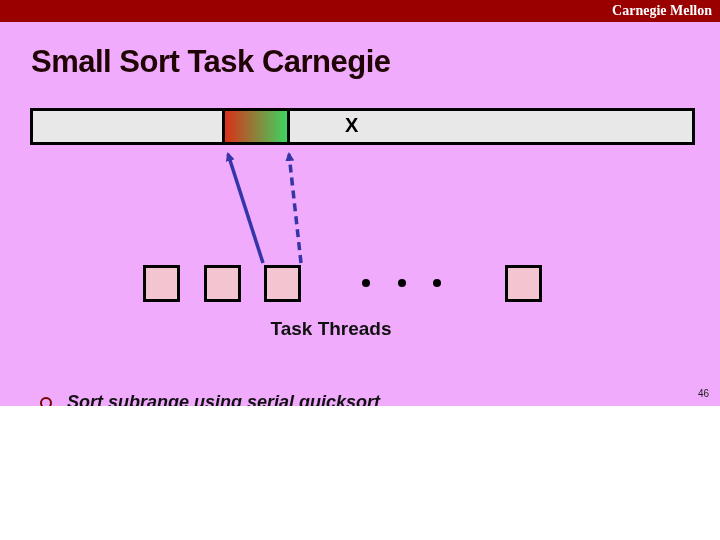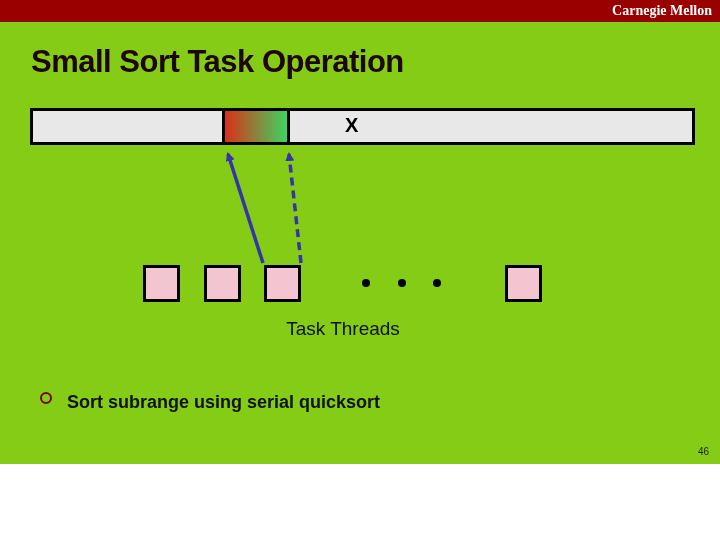--- a/index.html
+++ b/index.html
@@ -1,19 +1,19 @@
 <!DOCTYPE html>
 <html><head>
 <meta charset="utf-8">
 <style>
   html, body { margin: 0; padding: 0; background: #ffffff; }
   .slide {
     position: relative;
-    width: 720px; height: 464px;
-    background: #84cc16;
+    width: 720px; height: 406px;
+    background: #f0abfc;
     overflow: hidden;
     font-family: "Liberation Sans", sans-serif;
   }
   
   .topbar {
     position: absolute; left: 0; top: 0;
     width: 720px; height: 22px;
     background: #990000;
   }
   .brand {
@@ -77,29 +77,29 @@
     position: absolute; top: 279px;
     width: 8px; height: 8px;
     border-radius: 50%;
     background: #000000;
   }
   .d1 { left: 362px; }
   .d2 { left: 398px; }
   .d3 { left: 433px; }
   
   .threads-label {
-    position: absolute; left: 240px; top: 318px;
+    position: absolute; left: 228px; top: 318px;
     width: 206px;
     text-align: center;
-    font-size: 19px; font-weight: normal; color: #111111;
+    font-size: 19px; font-weight: bold; color: #111111;
   }
   
   .bullet-row {
     position: absolute; left: 40px; top: 392px;
-    display: flex; align-items: flex-start;
+    display: flex; align-items: center; font-style: italic;
   }
   .bullet-ring {
     width: 8px; height: 8px;
     box-sizing: content-box;
     border: 2.5px solid #7a0000;
     border-radius: 50%;
     margin-right: 15px;
     flex: 0 0 auto;
   }
   .bullet-text {
@@ -113,21 +113,21 @@
 </style>
 </head>
 <body>
 
 <div class="slide">
 
   <header class="topbar">
     <span class="brand">Carnegie Mellon</span>
   </header>
 
-  <h1 class="title">Small Sort Task Operation</h1>
+  <h1 class="title">Small Sort Task Carnegie</h1>
 
   <div class="array-bar">
     <div class="subrange-gradient"></div>
     <span class="xlabel">X</span>
   </div>
 
   <svg class="arrows" viewBox="0 0 720 540" xmlns="http://www.w3.org/2000/svg">
     <defs>
       <marker id="arrowhead" markerWidth="9" markerHeight="9" refX="7" refY="4.5" orient="auto" markerUnits="userSpaceOnUse">
         <path d="M0,0 L9,4.5 L0,9 z" fill="#3535a8"></path>

